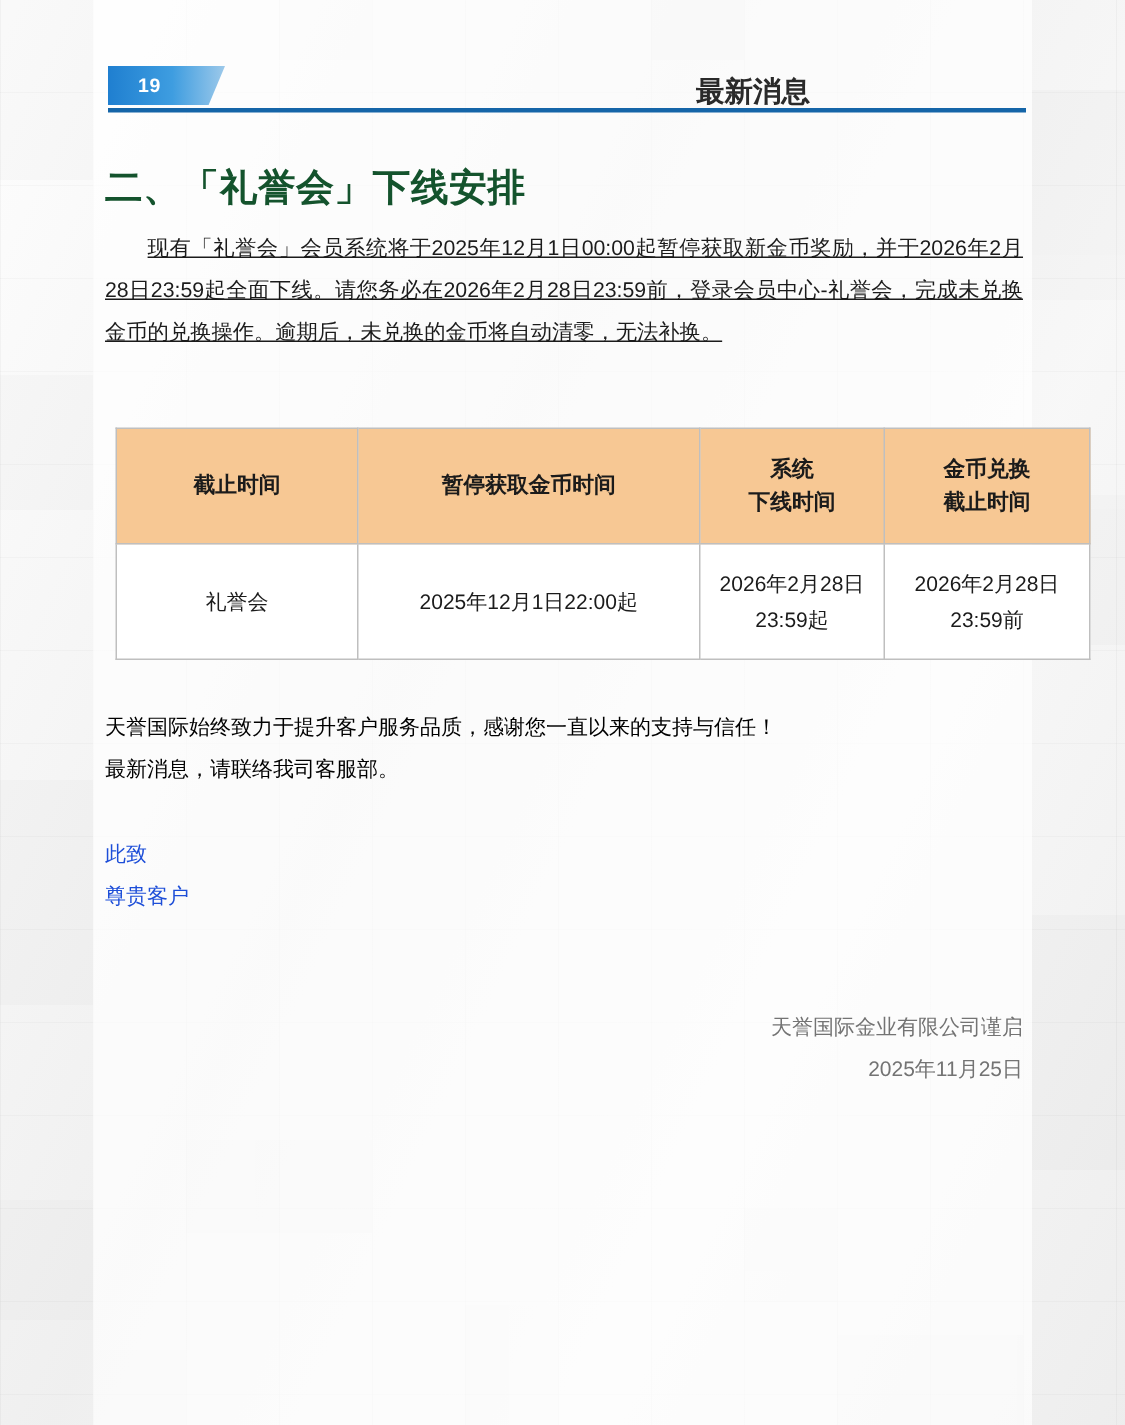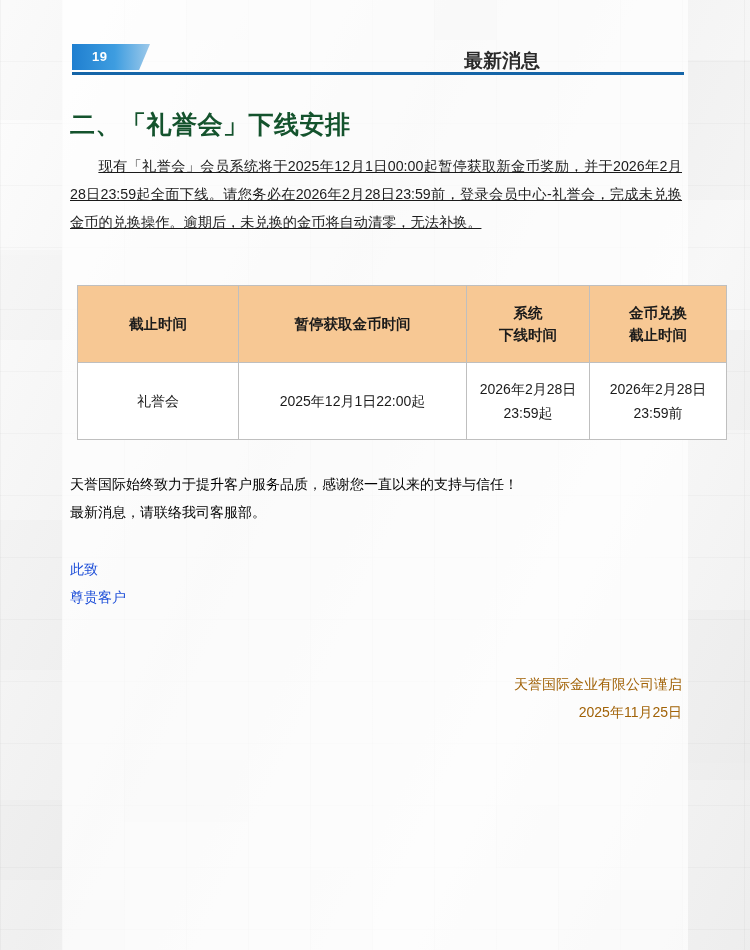--- a/index.html
+++ b/index.html
@@ -186,21 +186,21 @@
   }
 
   
   .signature {
     position: absolute;
     right: 68px;
     top: 670px;
     text-align: right;
     font-size: 14px;
     line-height: 28px;
-    color: #a16207;
+    color: #737373;
   }
 </style>
 </head>
 <body>
 
 <div class="bg-layer"></div>
 <div class="bg-blocks">
   <i style="left:0px;   top:0px;   width:62px;  height:120px;"></i>
   <i style="left:0px;   top:250px; width:62px;  height:90px;"></i>
   <i style="left:0px;   top:520px; width:62px;  height:150px;"></i>

